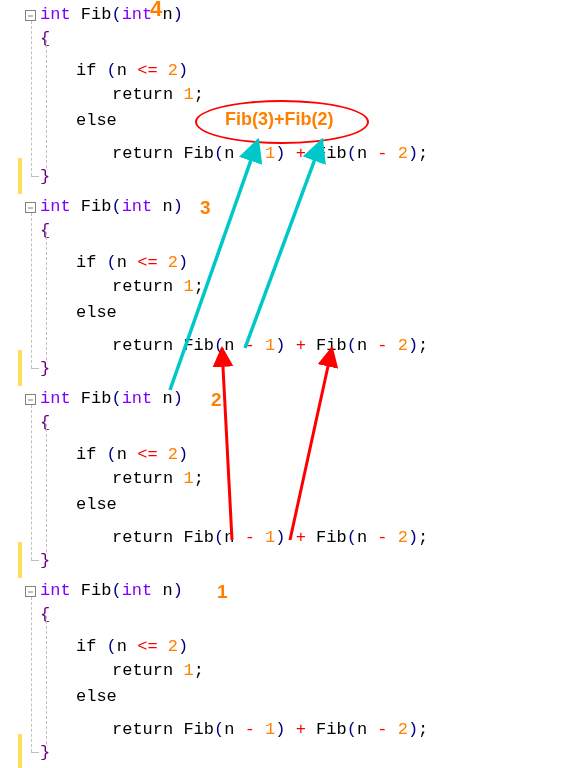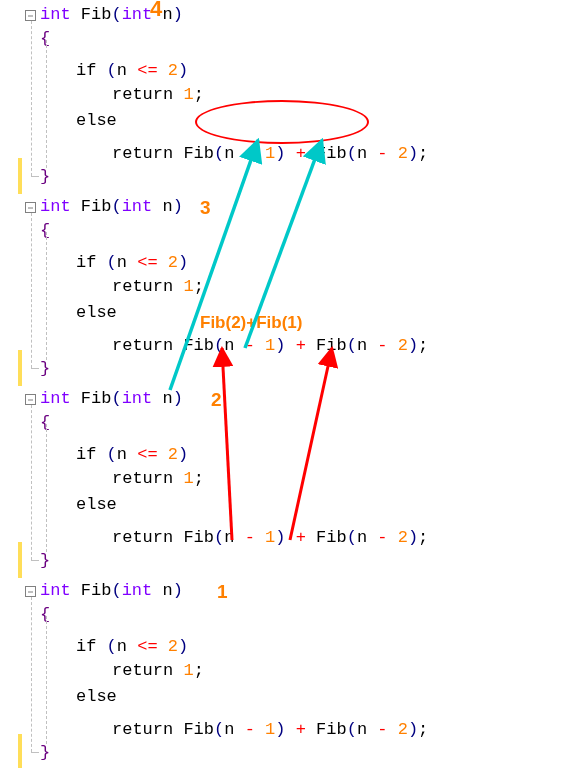--- a/index.html
+++ b/index.html
@@ -147,21 +147,21 @@
   <pre class="line" style="left:40px; top:606px;"><span class="brace">{</span></pre>
   <pre class="line" style="left:76px; top:638px;"><span class="kw-ctrl">if</span><span class="paren"> (</span><span class="ident">n</span><span class="op"> &lt;= </span><span class="num">2</span><span class="paren">)</span></pre>
   <pre class="line" style="left:112px; top:662px;"><span class="kw-ctrl">return</span><span class="num"> 1</span><span class="tok">;</span></pre>
   <pre class="line" style="left:76px; top:688px;"><span class="kw-ctrl">else</span></pre>
   <pre class="line" style="left:112px; top:721px;"><span class="kw-ctrl">return</span><span class="ident"> Fib</span><span class="paren">(</span><span class="ident">n</span><span class="op"> - </span><span class="num">1</span><span class="paren">)</span><span class="op"> + </span><span class="ident">Fib</span><span class="paren">(</span><span class="ident">n</span><span class="op"> - </span><span class="num">2</span><span class="paren">)</span><span class="tok">;</span></pre>
   <pre class="line" style="left:40px; top:744px;"><span class="brace">}</span></pre>
   <div class="guideV" style="left:46px; top:616px; height:128px;"></div>
 
   <div class="circle-anno" style="left:195px; top:100px;"></div>
 
-  <span class="anno-orange" style="left:200px; top:314px; font-size:17px;">Fib(2)+Fib(1)</span>
+  <span class="anno-orange" style="left:225px; top:110px; font-size:18px;">Fib(3)+Fib(2)</span>
 
   <svg class="overlay">
     <defs>
       <marker id="arrTeal" viewBox="0 0 10 10" refX="9" refY="5" markerWidth="7" markerHeight="7" orient="auto">
         <path d="M0,0 L10,5 L0,10 Z" fill="#00C8C8"></path>
       </marker>
       <marker id="arrRed" viewBox="0 0 10 10" refX="9" refY="5" markerWidth="7" markerHeight="7" orient="auto">
         <path d="M0,0 L10,5 L0,10 Z" fill="#FF0000"></path>
       </marker>
     </defs>

